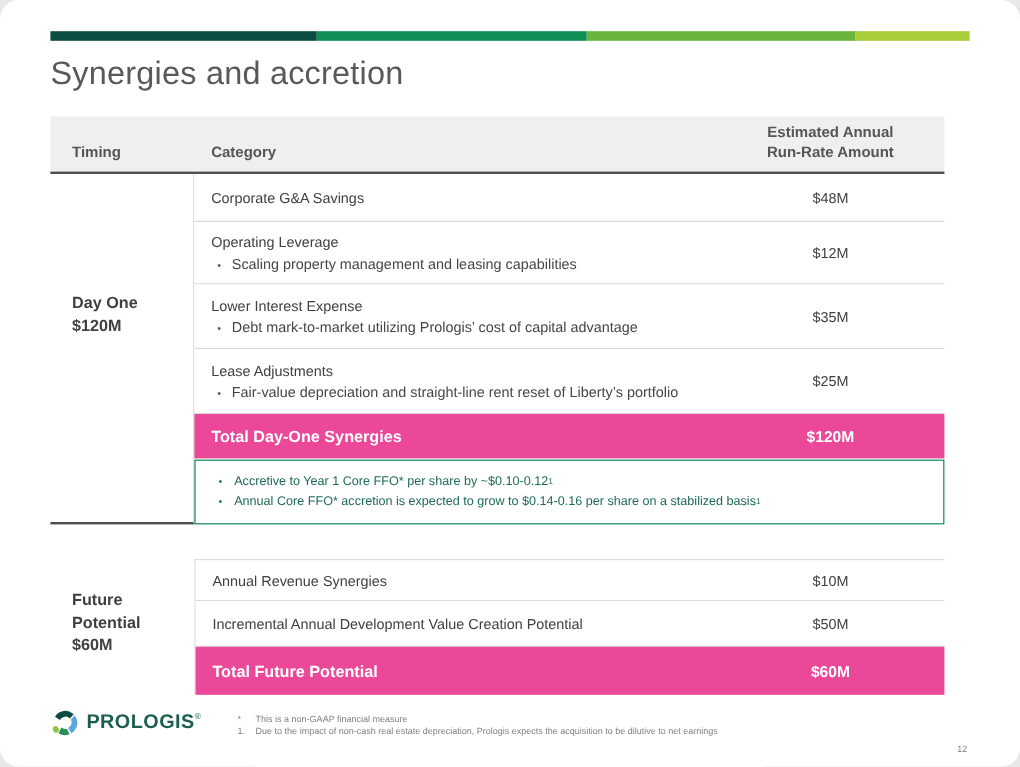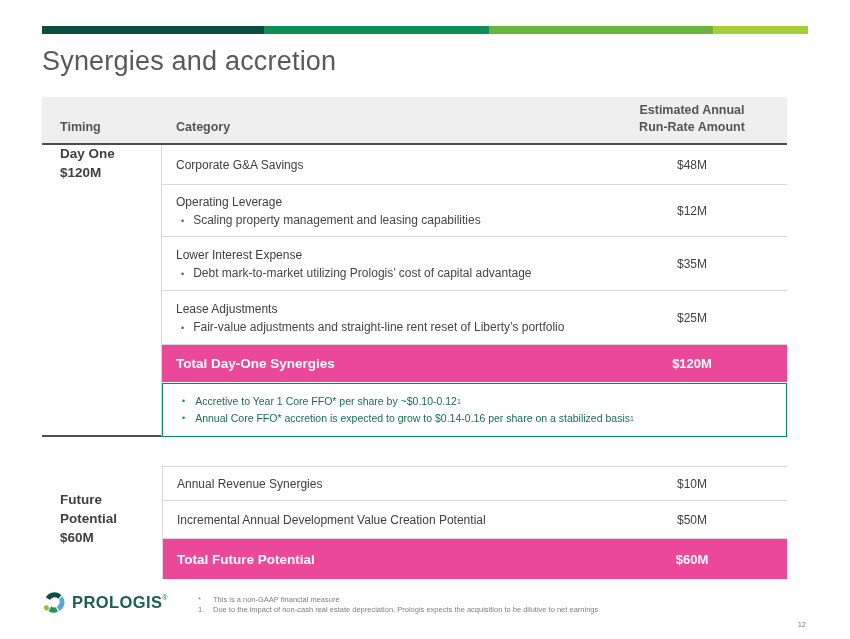--- a/index.html
+++ b/index.html
@@ -1,20 +1,20 @@
 <!DOCTYPE html>
 <html><head>
 <meta charset="utf-8">
 <style>
   * { margin:0; padding:0; box-sizing:border-box; }
   html,body { background:#e8e8e8; }
   body { font-family:"Liberation Sans", sans-serif; }
   .slide {
     position:relative; width:850px; height:639px; background:#ffffff;
-    margin:0 auto; overflow:hidden;
+    margin:0 auto; overflow:hidden;border-radius:16px;
   }
   .pre { white-space:pre-line; }
 
   
   .topbar { position:absolute; left:42px; top:26px; width:766px; height:8px; display:flex; }
   .topbar .seg1 { width:222px; background:#0d4c42; }
   .topbar .seg2 { width:225px; background:#0e8f55; }
   .topbar .seg3 { width:224px; background:#6ab33c; }
   .topbar .seg4 { width:95px;  background:#a7cd38; }
 
@@ -30,21 +30,21 @@
   .th-timing   { width:120px; padding:0 0 9px 18px; }
   .th-category { flex:1; padding:0 0 9px 14px; }
   .th-amount   { width:190px; text-align:center; padding-bottom:7px; line-height:1.35; }
 
   
   .body1 { position:absolute; left:42px; top:145px; width:745px; display:flex; align-items:stretch; }
   .body2 { position:absolute; left:42px; top:466px; width:745px; display:flex; align-items:stretch; }
 
   .timing-cell {
     width:120px; border-right:1px solid #d9d9d9; border-bottom:2px solid #4f4f4f;
-    display:flex; align-items:flex-start; padding:0 0 54px 18px;
+    display:flex; align-items:center; padding:0 0 54px 18px;
   }
   .timing-cell2 { width:120px; display:flex; align-items:center; padding:0 0 6px 18px; }
   .timing-text { font-weight:bold; font-size:13.5px; color:#404040; line-height:1.4; }
 
   .content-col { flex:1; display:flex; flex-direction:column; }
   .content-col2 { flex:1; display:flex; flex-direction:column; border-left:1px solid #d9d9d9; border-top:1px solid #d9d9d9; }
 
   .row { display:flex; align-items:center; border-bottom:1px solid #d9d9d9; background:#ffffff; }
   .h40 { height:40px; } .h52 { height:52px; } .h54 { height:54px; }
   .h34 { height:34px; } .h38 { height:38px; }
@@ -127,21 +127,21 @@
         <div class="cat">
           <div class="row-title">Lower Interest Expense</div>
           <div class="row-bullet">Debt mark-to-market utilizing Prologis’ cost of capital advantage</div>
         </div>
         <div class="amt">$35M</div>
       </div>
 
       <div class="row h54">
         <div class="cat">
           <div class="row-title">Lease Adjustments</div>
-          <div class="row-bullet">Fair-value adjustments and straight-line rent reset of Liberty’s portfolio</div>
+          <div class="row-bullet">Fair-value depreciation and straight-line rent reset of Liberty’s portfolio</div>
         </div>
         <div class="amt">$25M</div>
       </div>
 
       <div class="row total-bar tb1">
         <div class="cat">Total Day-One Synergies</div>
         <div class="amt">$120M</div>
       </div>
 
       <div class="notes-box">

